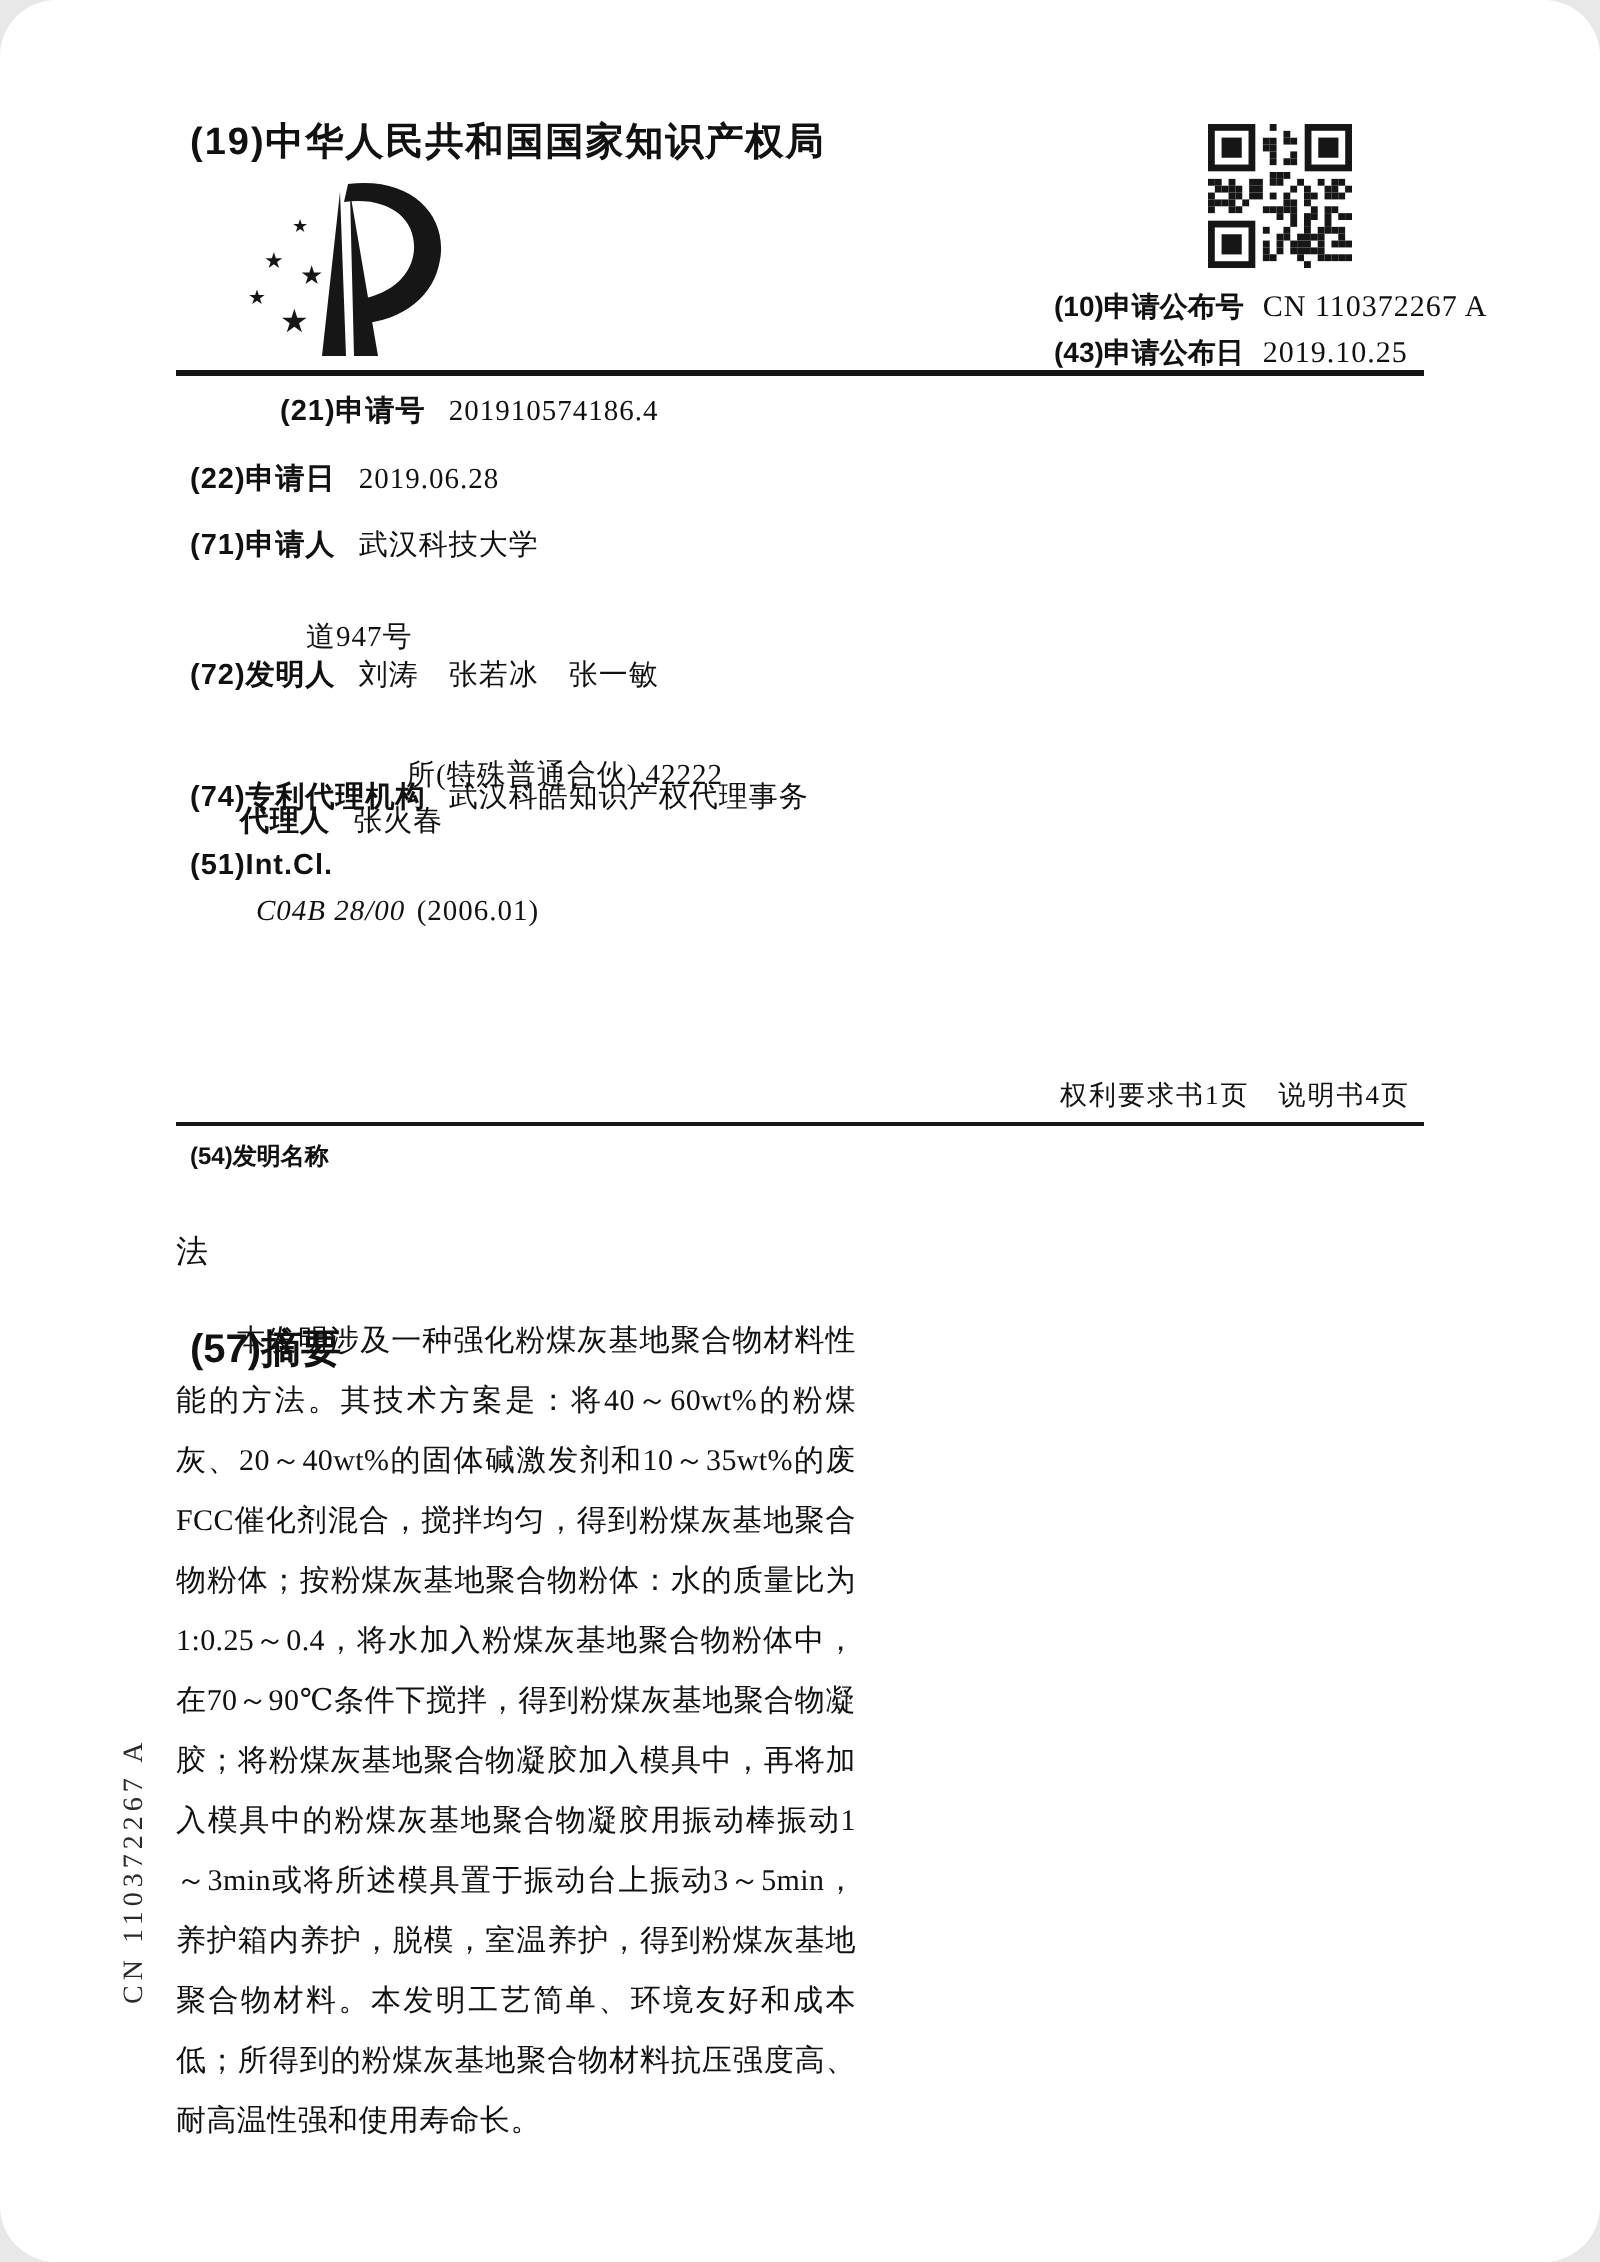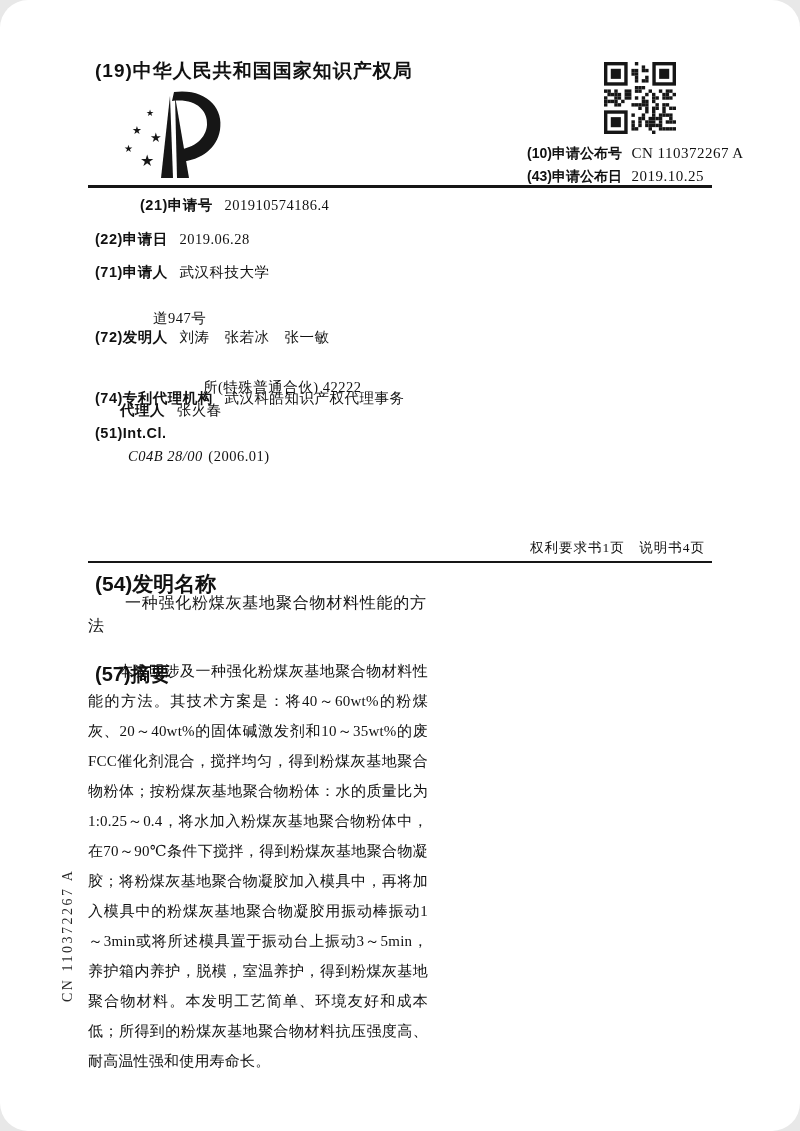--- a/index.html
+++ b/index.html
@@ -33,21 +33,21 @@
   .b-line { left:95px; white-space:nowrap; font-size:14.5px; }
   .b-line .lbl { font-size:14.5px; letter-spacing:0.5px; }
   .b-line .val { margin-left:8px; letter-spacing:0.5px; }
   .ind1 { left:120px !important; }
   .ind2 { left:153px !important;text-align:right; }
   .ind3 { left:203px !important; }
   .int-cl-code { font-style:italic; font-weight:normal; margin-left:0; }
 
   .pages-info { top:539px; right:95px; font-size:13.5px; letter-spacing:1px; }
 
-  .s54-label { left:95px; top:570px; font-size:21px; }
+  .s54-label { left:95px; top:570px; font-size:12px; }
   .title-line1 {
     left:88px; top:593px; width:338px; box-sizing:border-box;
     padding-left:37px; font-size:16px;
     text-align:justify; text-align-last:justify;
   }
   .title-line2 { left:88px; top:616px; font-size:16px; }
   .s57-label { left:95px; top:661px; font-size:20px; }
 
   .abstract {
     left:88px; top:656px; width:340px;
@@ -272,21 +272,20 @@
   <div class="abs b-line ind1" style="top:448px;">
     <span class="val int-cl-code">C04B 28/00</span>
     <span class="val" style="margin-left:2px;">(2006.01)</span>
   </div>
 
   <div class="abs pages-info song">权利要求书1页　说明书4页</div>
 
   <div class="abs rule rule2"></div>
 
   <div class="abs s54-label hei">(54)发明名称</div>
-  <div class="abs title-line1 song">一种强化粉煤灰基地聚合物材料性能的方</div>
   <div class="abs title-line2 song">法</div>
 
   <div class="abs s57-label hei">(57)摘要</div>
   <div class="abs abstract song">本发明涉及一种强化粉煤灰基地聚合物材料性能的方法。其技术方案是：将40～60wt%的粉煤灰、20～40wt%的固体碱激发剂和10～35wt%的废FCC催化剂混合，搅拌均匀，得到粉煤灰基地聚合物粉体；按粉煤灰基地聚合物粉体：水的质量比为1:0.25～0.4，将水加入粉煤灰基地聚合物粉体中，在70～90℃条件下搅拌，得到粉煤灰基地聚合物凝胶；将粉煤灰基地聚合物凝胶加入模具中，再将加入模具中的粉煤灰基地聚合物凝胶用振动棒振动1～3min或将所述模具置于振动台上振动3～5min，养护箱内养护，脱模，室温养护，得到粉煤灰基地聚合物材料。本发明工艺简单、环境友好和成本低；所得到的粉煤灰基地聚合物材料抗压强度高、耐高温性强和使用寿命长。</div>
 
   <div class="abs sidebar-code song">CN 110372267 A</div>
 
 </div>
 
 </body></html>

